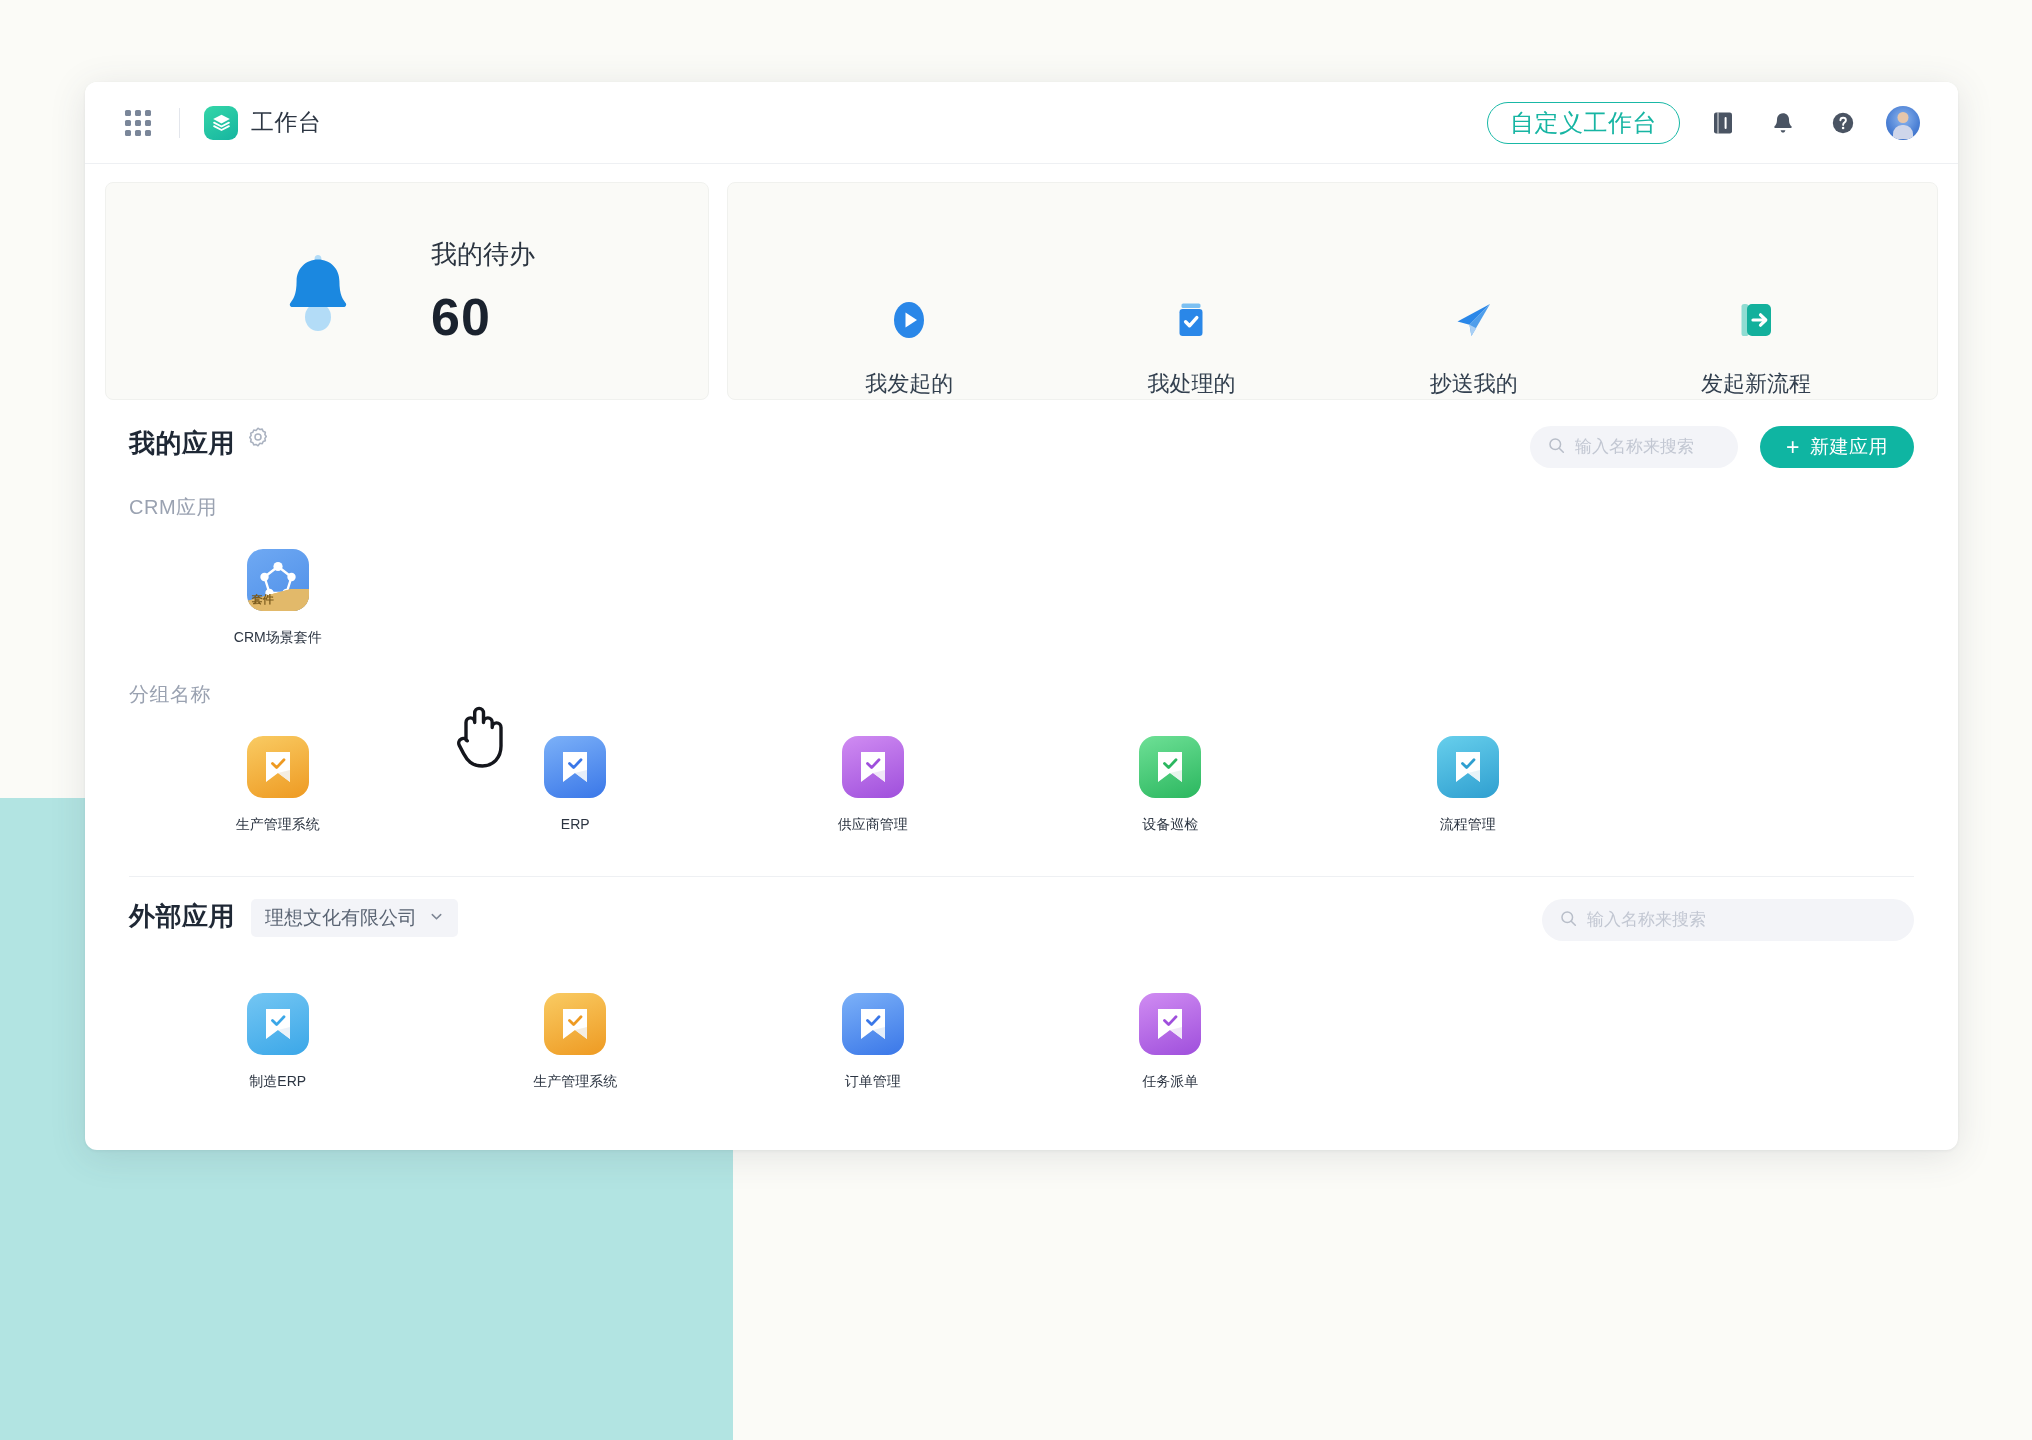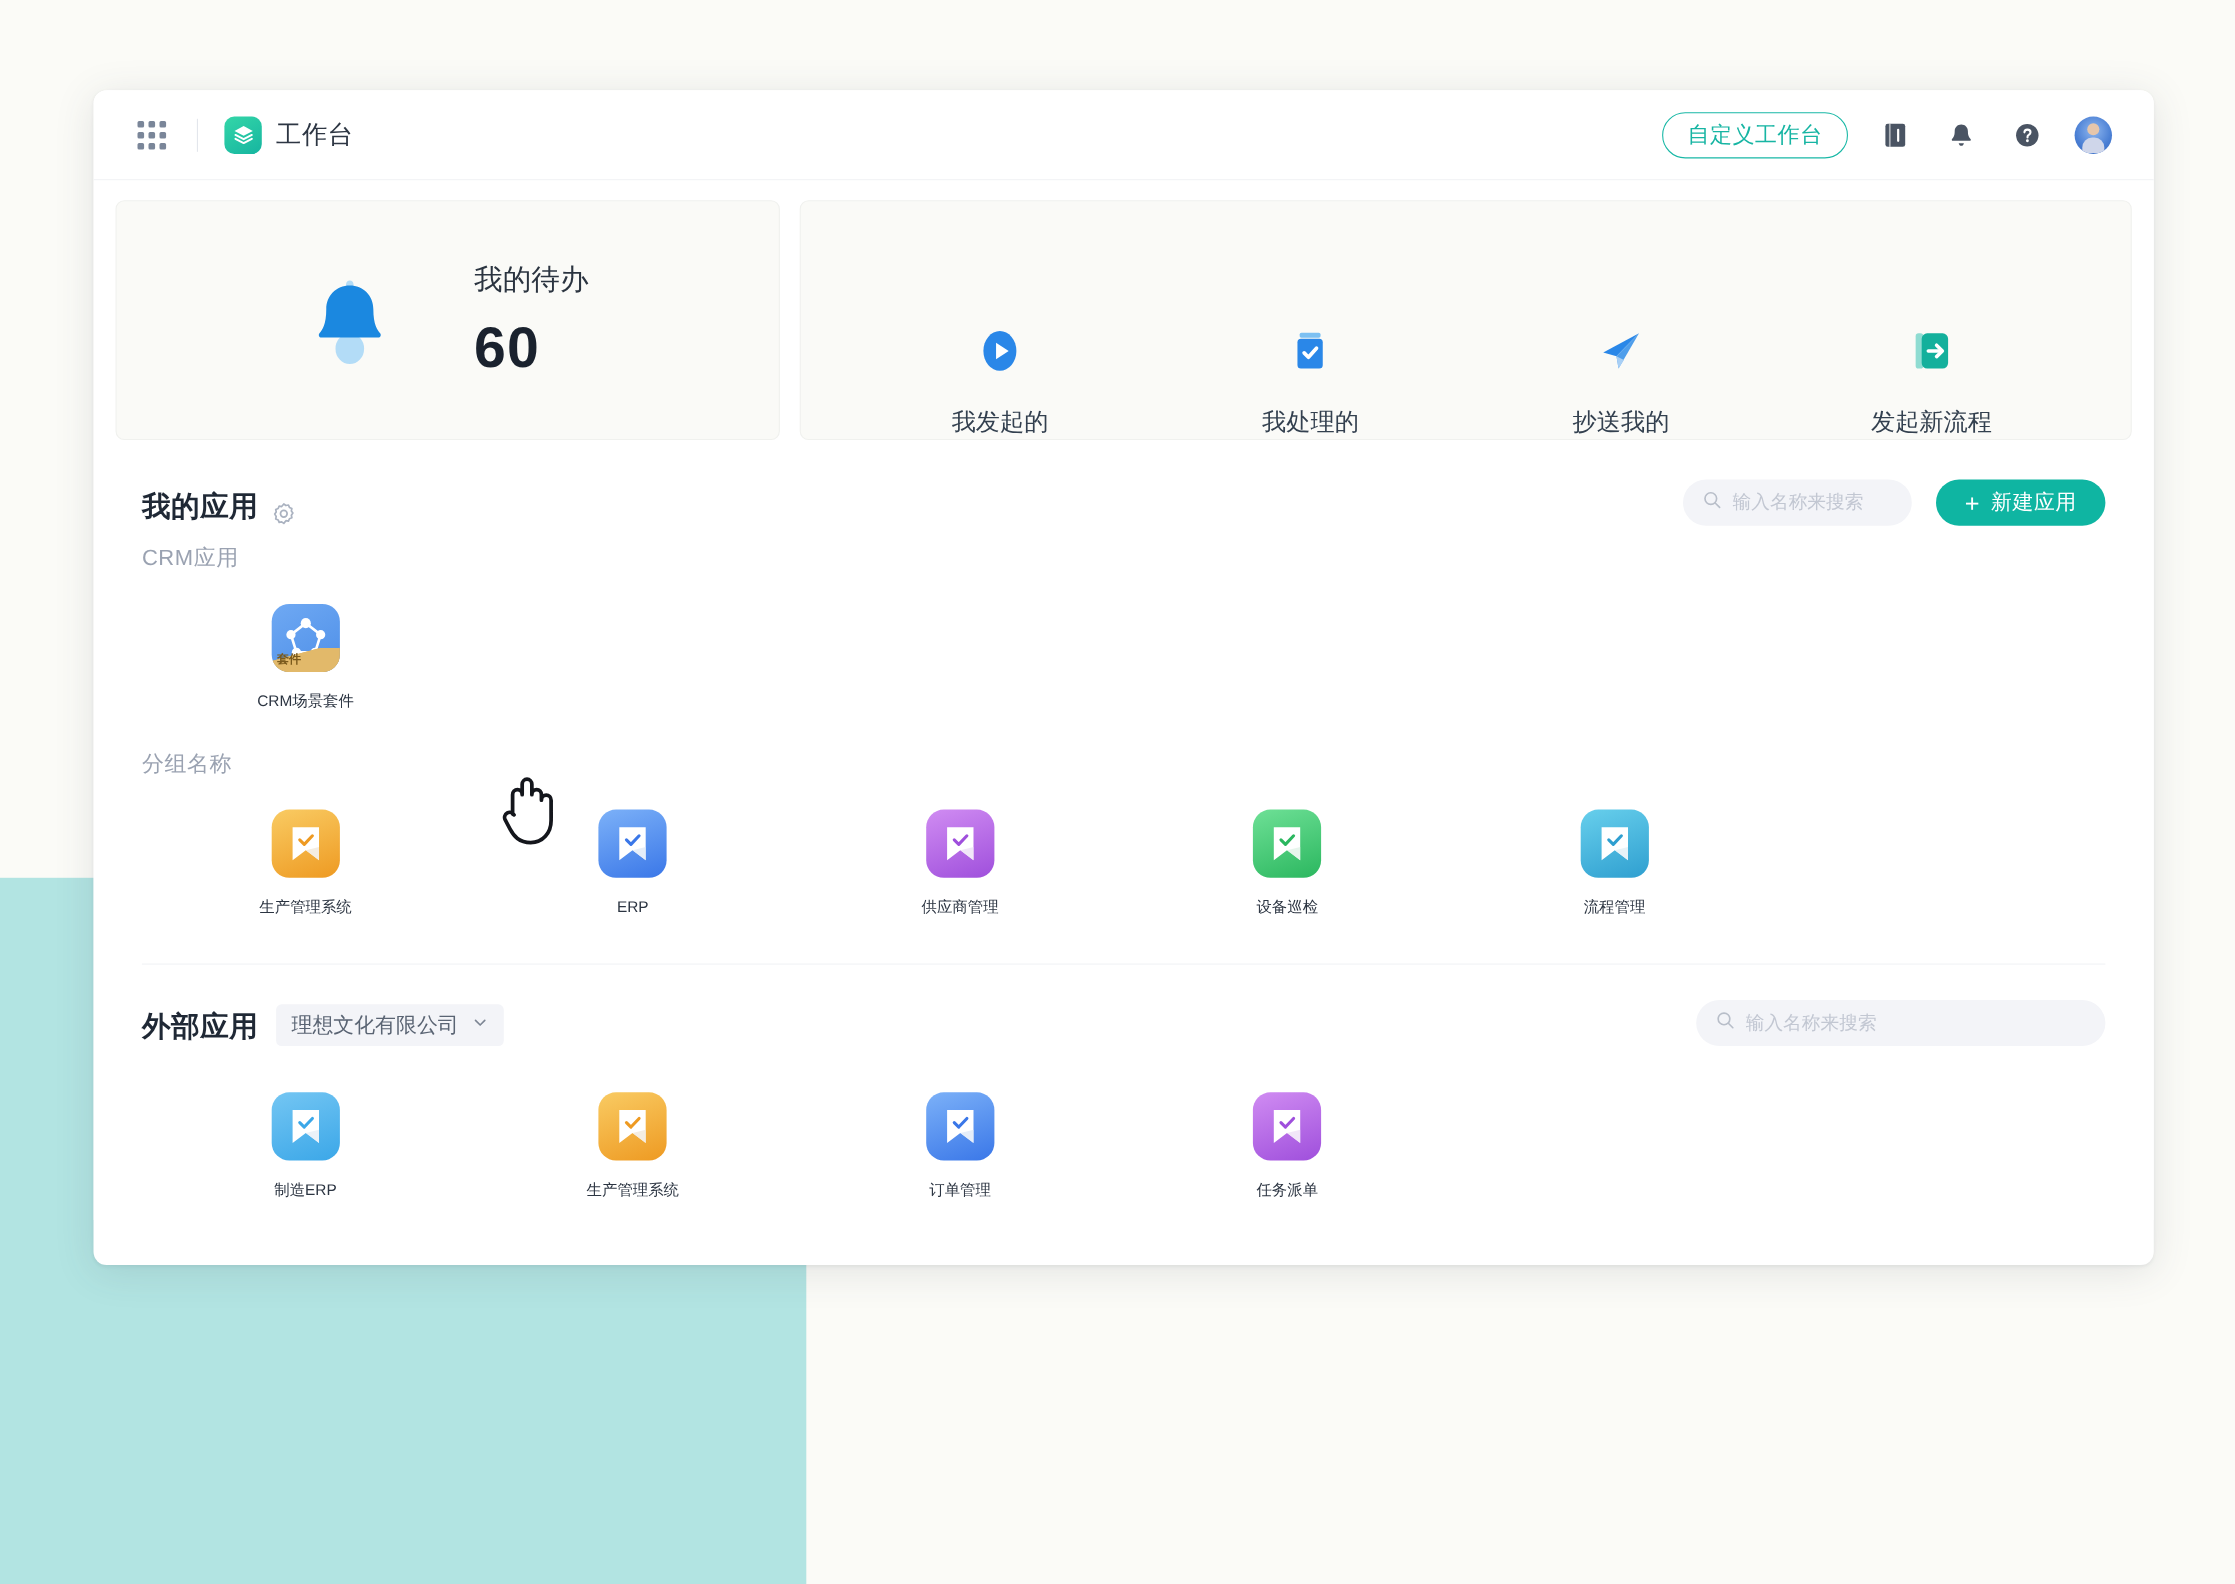--- a/index.html
+++ b/index.html
@@ -81,21 +81,21 @@
 
   .topbar-right { margin-left: auto; display: flex; align-items: center; gap: 26px; }
 
   .pill-btn {
     height: 42px;
     padding: 0 22px;
     border: 1px solid #19b8a6;
     color: #17b5a3;
     background: #fff;
     border-radius: 21px;
-    font-size: 20px;
+    font-size: 24px;
     display: flex; align-items: center;
     cursor: pointer;
     font-family: inherit;
     letter-spacing: .5px;
   }
 
   .icon-btn {
     width: 34px; height: 34px;
     display: flex; align-items: center; justify-content: center;
     cursor: pointer;
@@ -161,21 +161,21 @@
     width: 200px;
   }
   .action-label { font-size: 22px; color: #33404f; }
 
   
   .section {
     background: #fff;
     padding: 26px 44px 0 44px;
   }
   .section-head {
-    display: flex; align-items: flex-end;
+    display: flex; align-items: flex-start;
     height: 52px;
   }
   .section-title {
     font-size: 26px; color: #1f2835; font-weight: 600; letter-spacing: .5px;
   }
   .gear-btn { margin-left: 12px; display: flex; align-items: center; cursor: pointer; }
   .head-right { margin-left: auto; display: flex; align-items: center; gap: 22px; }
 
   .searchbox {
     height: 42px;

